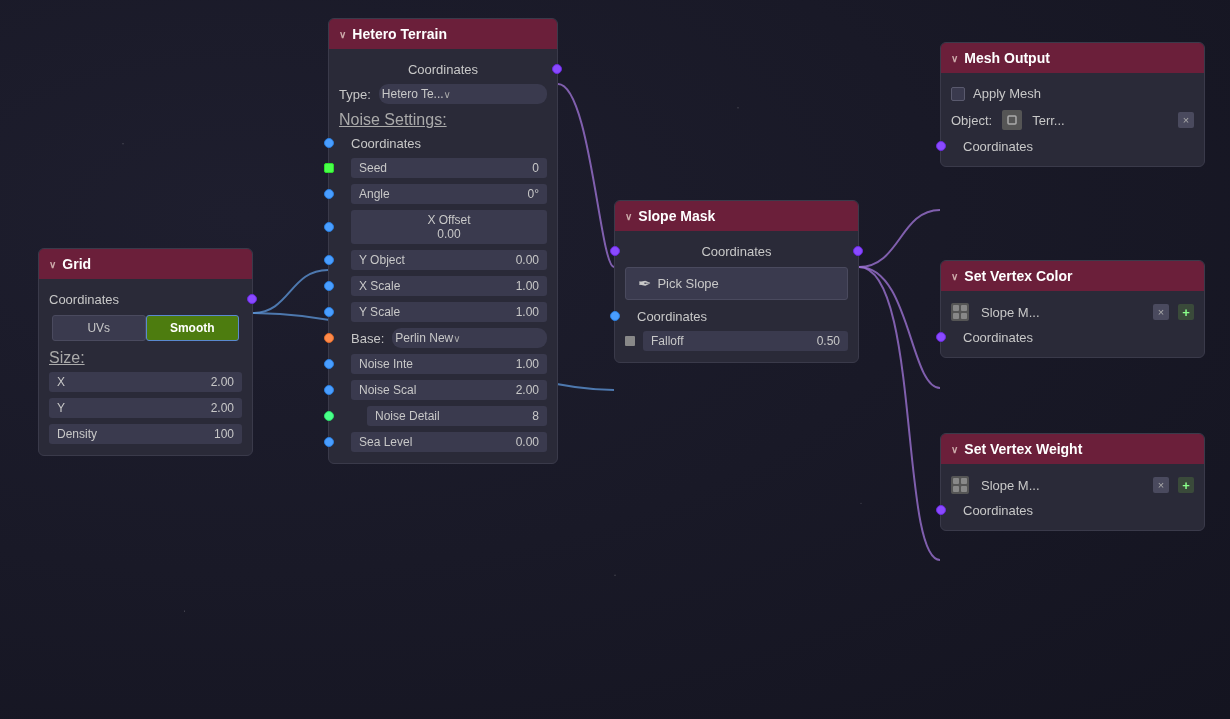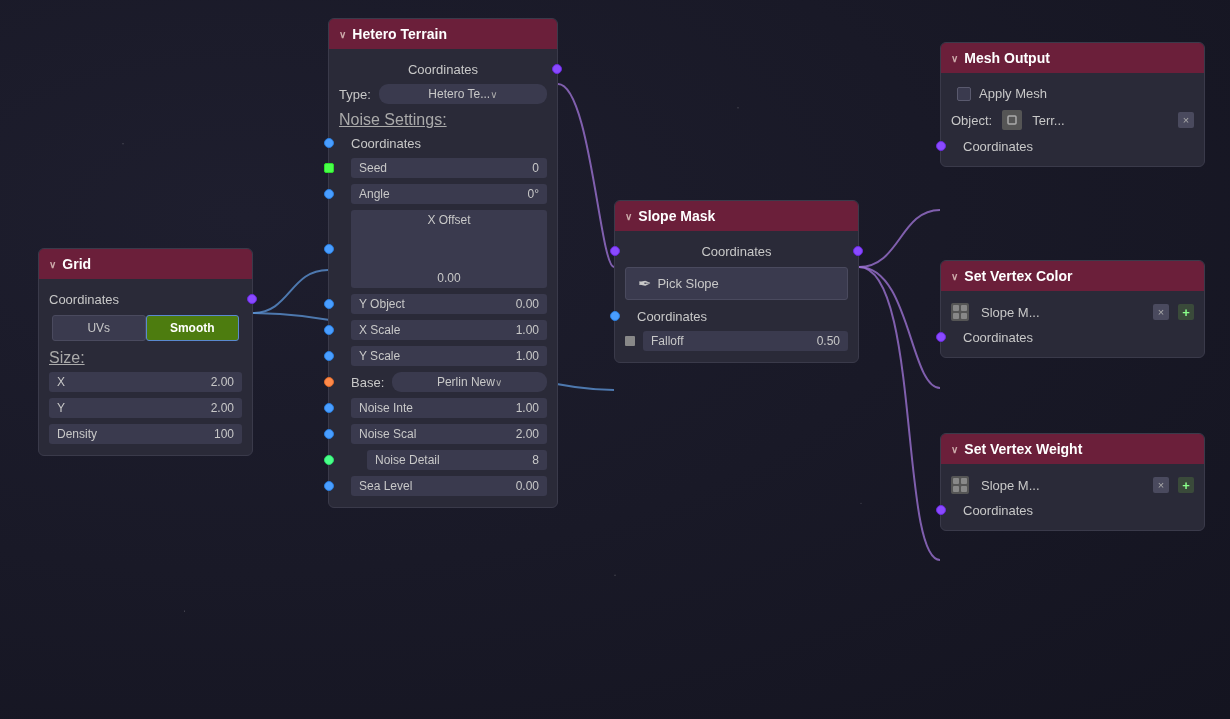--- a/index.html
+++ b/index.html
@@ -129,32 +129,31 @@
     .input-field {
       background: #3a3a4e;
       border-radius: 3px;
       padding: 3px 8px;
       color: #c8c8c8;
       font-size: 12px;
       display: flex;
       align-items: center;
       justify-content: space-between;
       flex: 1;
-      gap: 44px;
     }
 
     .dropdown-field {
       background: #3a3a4e;
       border-radius: 9px;
       padding: 3px 3px;
       color: #c8c8c8;
       font-size: 12px;
       display: flex;
       align-items: center;
-      justify-content: center;
+      justify-content: flex-start;
       flex: 1;
     }
 
     .dropdown-arrow {
       font-size: 10px;
       color: #aaa;
     }
 
     
     .connections-svg {
@@ -181,21 +180,21 @@
     
     #node-vertex-color { left: 940px; top: 260px; width: 265px; }
 
     
     #node-vertex-weight { left: 940px; top: 433px; width: 265px; }
 
     .checkbox-row {
       display: flex;
       align-items: center;
       gap: 8px;
-      padding: 5px 16px;
+      padding: 5px 10px;
     }
 
     .checkbox {
       width: 14px;
       height: 14px;
       background: #3a3a4e;
       border: 1px solid #5a5a6e;
       border-radius: 2px;
       display: inline-block;
       flex-shrink: 0;

